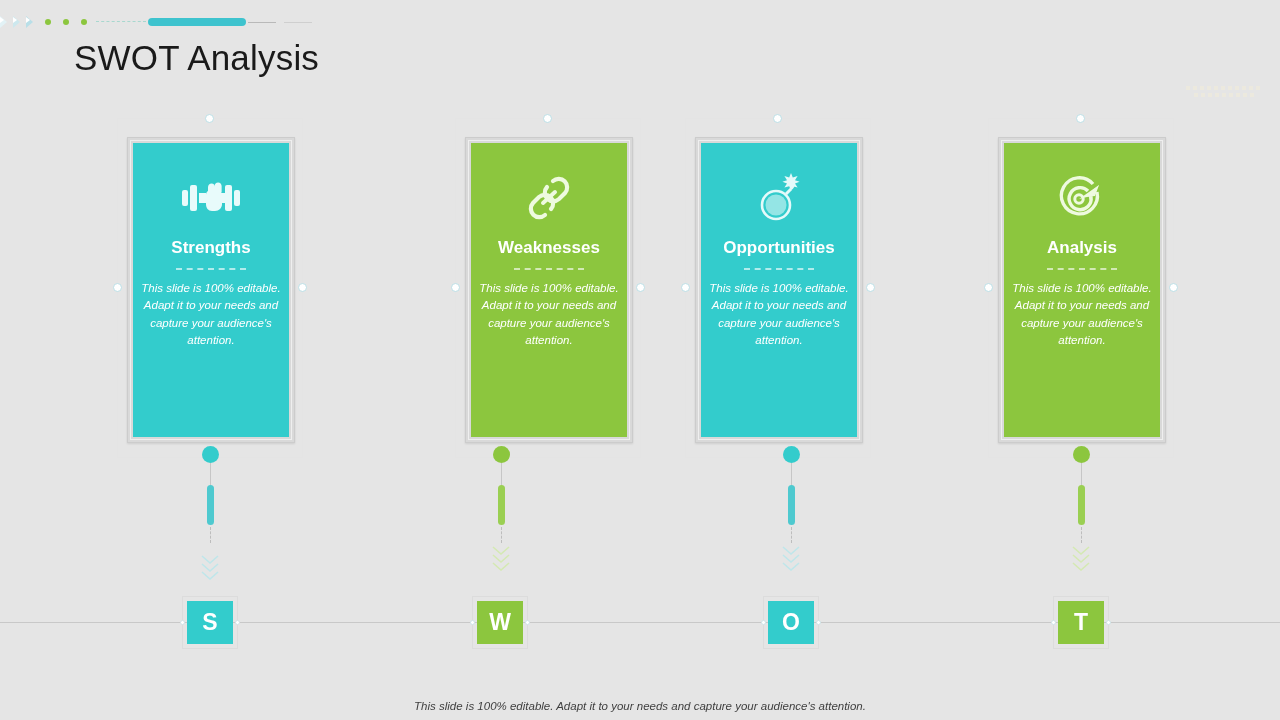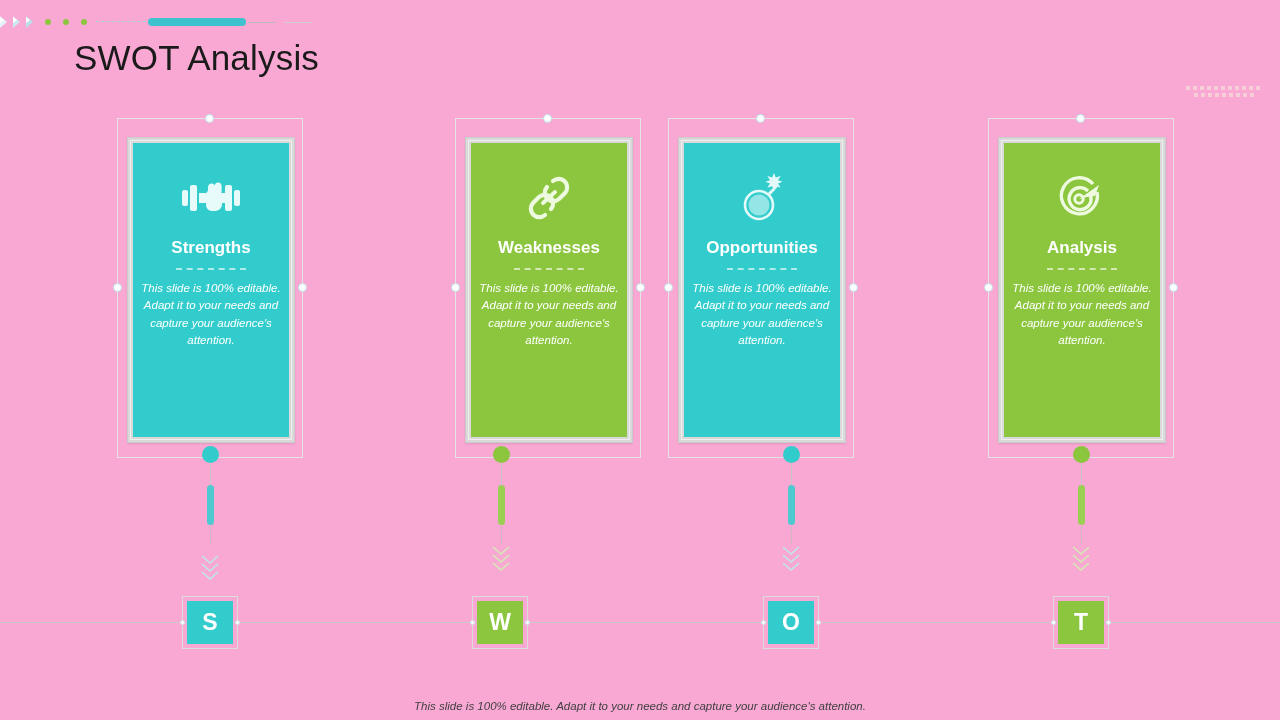--- a/index.html
+++ b/index.html
@@ -9,21 +9,21 @@
     height: 720px;
     background: #ffffff;
     font-family: "Liberation Sans", sans-serif;
     overflow: hidden;
   }
 
   #slide {
     position: relative;
     width: 1280px;
     height: 720px;
-    background: #f9a8d4;
+    background: #e5e5e5;
   }
 
   
   .topdeco {
     position: absolute;
     left: 0; top: 14px;
     width: 280px; height: 16px;
   }
 
   .chevshape {
@@ -439,21 +439,21 @@
         </g>
       </svg>
     </div>
   </div>
   <div class="badge" style="left:472px;">
     <div class="tick l"></div>
     <div class="tick r"></div>
     <div class="sq green">W</div>
   </div>
 
-  <div class="col" style="left:668px;">
+  <div class="col" style="left:685px;">
     <div class="outerframe">
       <div class="handle h-top"></div>
       <div class="handle h-left"></div>
       <div class="handle h-right"></div>
       <div class="pframe">
         <div class="panel teal">
           <div class="icon-wrap">
             <svg width="48" height="52" viewBox="0 0 48 52">
               <g fill="none" stroke="#e4fafa" stroke-width="2.6">
                 <circle cx="21" cy="33" r="14"></circle>

